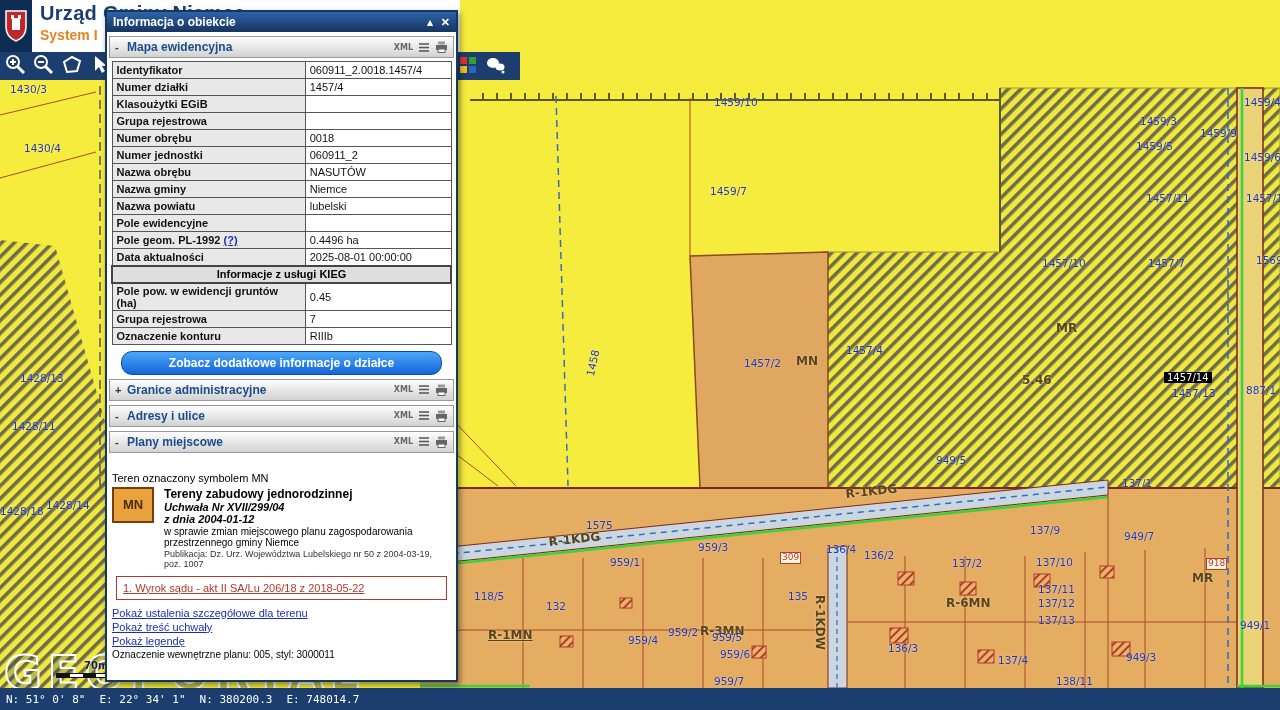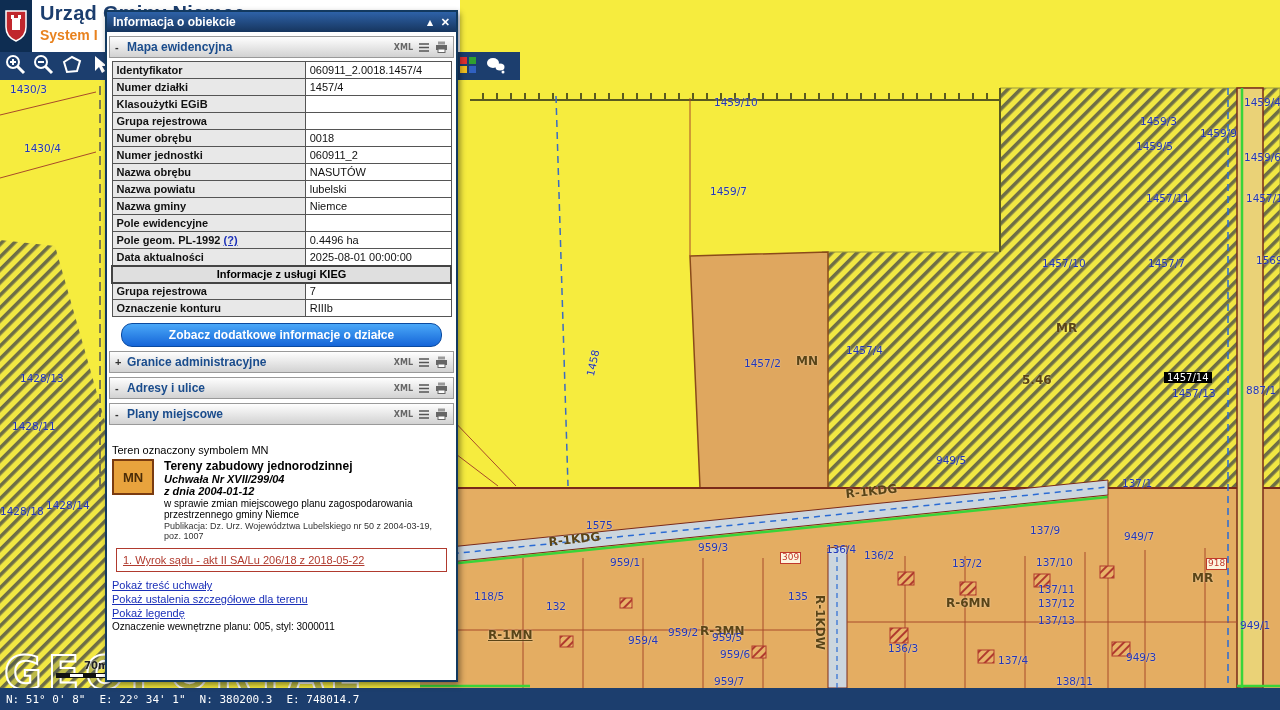--- a/index.html
+++ b/index.html
@@ -350,41 +350,45 @@
           </tr>
         <tr>
             <td class="lbl">Numer jednostki</td>
             <td class="val">060911_2</td>
           </tr>
         <tr>
             <td class="lbl">Nazwa obrębu</td>
             <td class="val">NASUTÓW</td>
           </tr>
         <tr>
+            <td class="lbl">Nazwa gminy</td>
+            <td class="val">Niemce</td>
+          </tr>
+        <tr>
             <td class="lbl">Nazwa powiatu</td>
             <td class="val">lubelski</td>
-          </tr>
-        <tr>
-            <td class="lbl">Nazwa gminy</td>
-            <td class="val">Niemce</td>
           </tr>
         <tr>
             <td class="lbl">Pole ewidencyjne</td>
             <td class="val"></td>
           </tr>
         <tr>
           <td class="lbl"><span>Pole geom. PL-1992</span> <a class="help">(?)</a></td>
           <td class="val">0.4496 ha</td>
         </tr>
         <tr>
             <td class="lbl">Data aktualności</td>
             <td class="val">2025-08-01 00:00:00</td>
           </tr>
         <tr>
             <td class="kieg" colspan="2">Informacje z usługi KIEG</td>
+          </tr>
+        <tr>
+            <td class="lbl">Pole pow. w ewidencji gruntów (ha)</td>
+            <td class="val">0.45</td>
           </tr>
         <tr>
             <td class="lbl">Grupa rejestrowa</td>
             <td class="val">7</td>
           </tr>
         <tr>
             <td class="lbl">Oznaczenie konturu</td>
             <td class="val">RIIIb</td>
           </tr>
       </tbody>
@@ -468,22 +472,22 @@
           <div class="plan-name">Tereny zabudowy jednorodzinnej</div>
           <div class="plan-uchwala">Uchwała Nr XVII/299/04</div>
           <div class="plan-date">z dnia 2004-01-12</div>
           <div class="plan-desc">w sprawie zmian miejscowego planu zagospodarowania przestrzennego gminy Niemce</div>
           <div class="plan-pub">Publikacja: Dz. Urz. Województwa Lubelskiego nr 50 z 2004-03-19, poz. 1007</div>
         </div>
       </div>
       <div class="wyrok-box">
         <a>1. Wyrok sądu - akt II SA/Lu 206/18 z 2018-05-22</a>
       </div>
+      <a class="plan-link">Pokaż ustalenia szczegółowe dla terenu</a>
       <a class="plan-link">Pokaż treść uchwały</a>
-      <a class="plan-link">Pokaż ustalenia szczegółowe dla terenu</a>
       <a class="plan-link">Pokaż legendę</a>
       <div class="plan-internal">Oznaczenie wewnętrzne planu: 005, styl: 3000011</div>
     </div>
   </section>
 
   <div class="statusbar">
     <span>N: 51° 0' 8"</span>
     <span>E: 22° 34' 1"</span>
     <span>N: 380200.3</span>
     <span>E: 748014.7</span>

